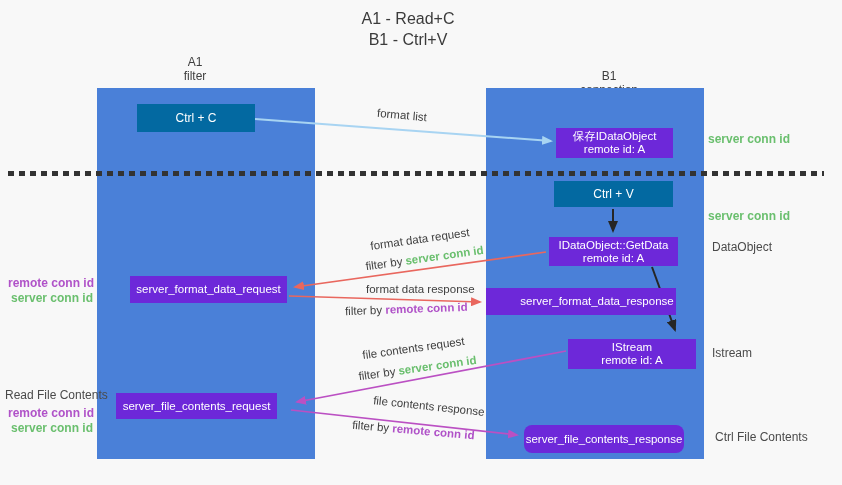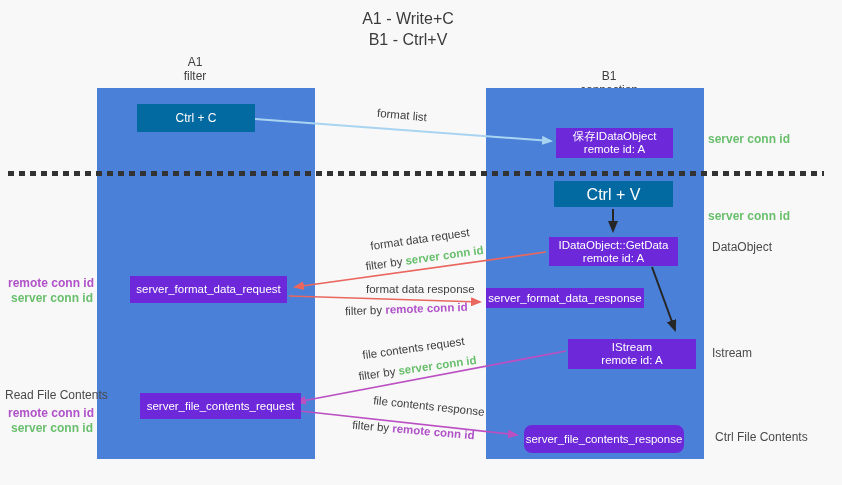--- a/index.html
+++ b/index.html
@@ -28,21 +28,21 @@
               line-height:15px;white-space:nowrap;}
   .arrow-label{position:absolute;font-size:11.5px;color:#3f3f3f;white-space:nowrap;}
   .bold{font-weight:bold;}
 </style>
 </head>
 <body>
 
 <div class="stage">
 
   <div class="title">
-    <div>A1 - Write+C</div>
+    <div>A1 - Read+C</div>
     <div>B1 - Ctrl+V</div>
   </div>
 
   <div class="col-header" style="left:134px;">
     <div>A1</div>
     <div>filter</div>
   </div>
   <div class="col-header" style="left:548px;margin-top:14px;">
     <div>B1</div>
     <div>connection</div>
@@ -79,43 +79,43 @@
 
   <div class="box green" style="left:137px;top:104px;width:118px;height:28px;font-size:12px;">
     <span>Ctrl + C</span>
   </div>
 
   <div class="box orange" style="left:556px;top:128px;width:117px;height:30px;">
     <span>保存IDataObject</span>
     <span>remote id: A</span>
   </div>
 
-  <div class="box green" style="left:554px;top:181px;width:119px;height:26px;font-size:16px;align-items:center;">
+  <div class="box green" style="left:554px;top:181px;width:119px;height:26px;font-size:12px;align-items:center;">
     <span>Ctrl + V</span>
   </div>
 
   <div class="box orange" style="left:549px;top:237px;width:129px;height:29px;">
     <span>IDataObject::GetData</span>
     <span>remote id: A</span>
   </div>
 
   <div class="box orange" style="left:130px;top:276px;width:157px;height:27px;">
     <span>server_format_data_request</span>
   </div>
 
-  <div class="box orange" style="left:486px;top:288px;width:158px;height:20px;">
+  <div class="box orange" style="left:486px;top:288px;width:158px;height:27px;padding-left:32px;">
     <span>server_format_data_response</span>
   </div>
 
   <div class="box orange" style="left:568px;top:339px;width:128px;height:30px;">
     <span>IStream</span>
     <span>remote id: A</span>
   </div>
 
-  <div class="box orange" style="left:140px;top:393px;width:161px;height:26px;">
+  <div class="box orange" style="left:116px;top:393px;width:161px;height:26px;">
     <span>server_file_contents_request</span>
   </div>
 
   <div class="box orange" style="left:524px;top:425px;width:160px;height:28px;border-radius:8px;">
     <span>server_file_contents_response</span>
   </div>
 
   <div class="side-label txt-green" style="left:708px;top:132px;">server conn id</div>
   <div class="side-label txt-green" style="left:708px;top:209px;">server conn id</div>
   <div class="gray-label" style="left:712px;top:240px;">DataObject</div>

